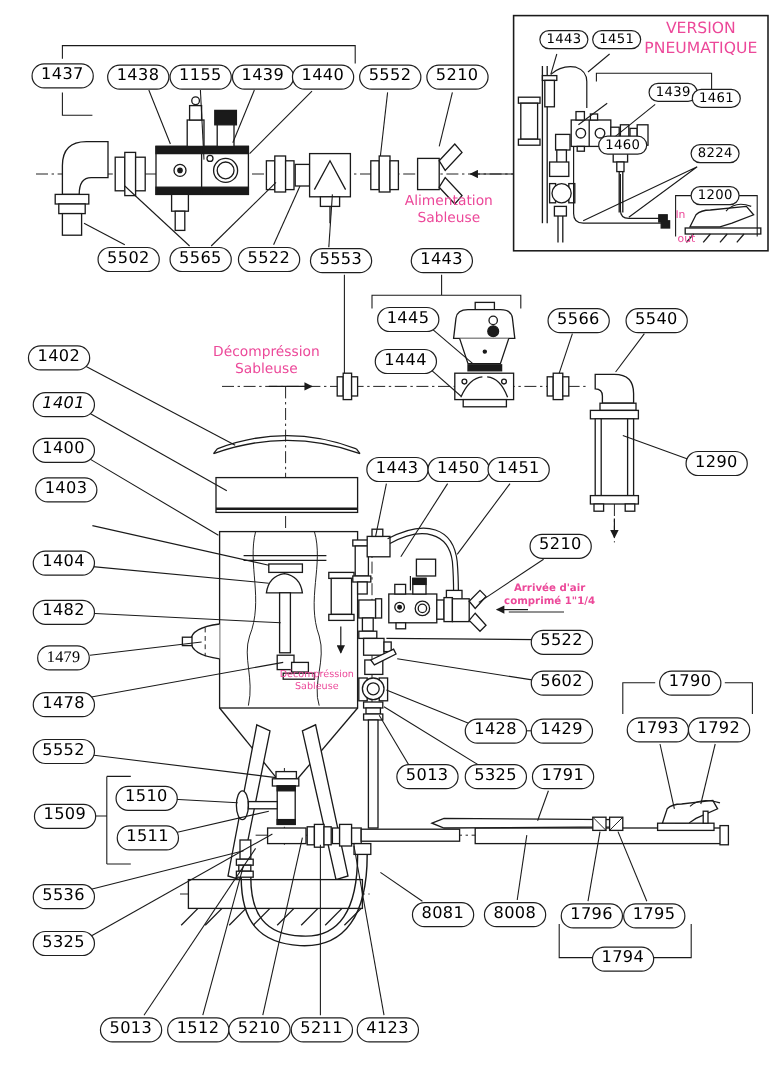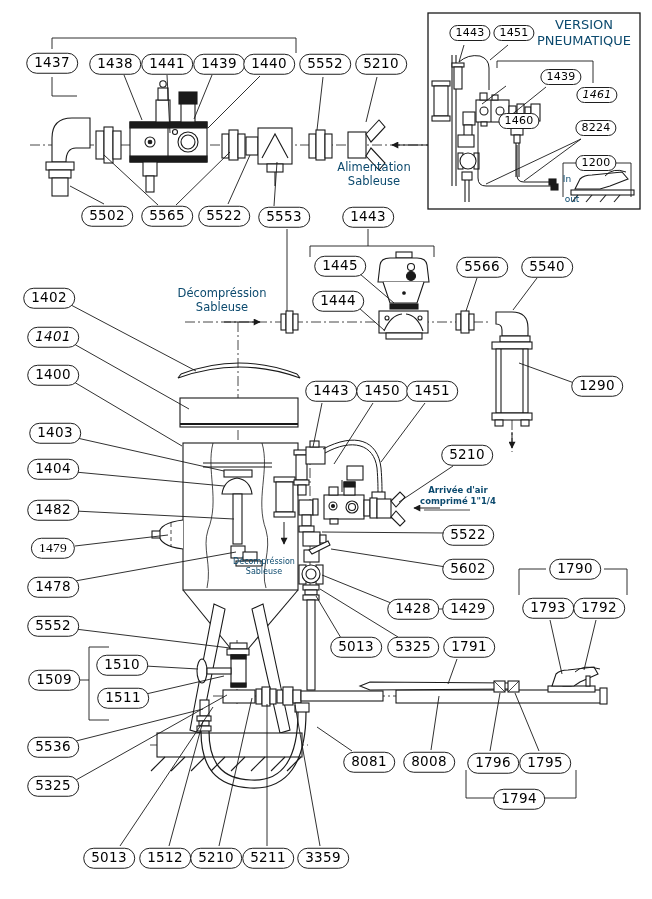--- a/index.html
+++ b/index.html
@@ -8,21 +8,21 @@
   #drawing{position:absolute;left:0;top:0;}
   .part-label{
     position:absolute;transform:translate(-50%,-50%);
     background:#fff;border:1.6px solid #1f1f1f;border-radius:14px;
     padding:2px 7px 3px;font-size:13.5px;line-height:1;color:#000;
     letter-spacing:.3px;white-space:nowrap;z-index:5;
   }
   .part-label.small{font-size:11px;padding:1px 5px 2px;border-width:1.4px;border-radius:10px;}
   .diagram-text{
     position:absolute;transform:translate(-50%,-50%);
-    color:#0c4a6e;text-align:center;white-space:pre-line;line-height:1.25;z-index:4;
+    color:#ec4899;text-align:center;white-space:pre-line;line-height:1.25;z-index:4;
   }
   .bold{font-weight:bold;}
 </style>
 </head>
 <body>
 
 <div id="stage">
 
 <svg id="drawing" width="652" height="899" viewBox="0 0 652 899">
   <defs>
@@ -409,46 +409,46 @@
     <path d="M169,846 L203,721"></path>
     <path d="M219,846 L252,698"></path>
     <path d="M267,846 L267,704"></path>
     <path d="M320,846 L295,705"></path>
   </g>
 </svg>
 
 <div id="labels-layer">
       <div class="part-label" style="left: 52px; top: 63px;">1437</div>
       <div class="part-label" style="left: 115px; top: 64px;">1438</div>
-      <div class="part-label" style="left: 167px; top: 64px;">1441</div>
+      <div class="part-label" style="left: 167px; top: 64px;">1155</div>
       <div class="part-label" style="left: 219px; top: 64px;">1439</div>
       <div class="part-label" style="left: 269px; top: 64px;">1440</div>
       <div class="part-label" style="left: 325px; top: 64px;">5552</div>
       <div class="part-label" style="left: 381px; top: 64px;">5210</div>
       <div class="part-label" style="left: 107px; top: 216px;">5502</div>
       <div class="part-label" style="left: 167px; top: 216px;">5565</div>
       <div class="part-label" style="left: 224px; top: 216px;">5522</div>
       <div class="part-label" style="left: 284px; top: 217px;">5553</div>
       <div class="part-label" style="left: 368px; top: 217px;">1443</div>
       <div class="part-label small" style="left: 470px; top: 33px;">1443</div>
       <div class="part-label small" style="left: 514px; top: 33px;">1451</div>
       <div class="part-label small" style="left: 519px; top: 77px; margin-top: 44px;">1460</div>
       <div class="part-label small" style="left: 561px; top: 77px;">1439</div>
-      <div class="part-label small" style="left: 597px; top: 95px; font-style: italic;">1461</div>
+      <div class="part-label small" style="left: 597px; top: 82px;">1461</div>
       <div class="part-label small" style="left: 596px; top: 128px;">8224</div>
       <div class="part-label small" style="left: 596px; top: 163px;">1200</div>
       <div class="part-label" style="left: 340px; top: 266px;">1445</div>
       <div class="part-label" style="left: 338px; top: 301px;">1444</div>
       <div class="part-label" style="left: 482px; top: 267px;">5566</div>
       <div class="part-label" style="left: 547px; top: 267px;">5540</div>
       <div class="part-label" style="left: 597px; top: 386px;">1290</div>
       <div class="part-label" style="left: 49px; top: 298px;">1402</div>
       <div class="part-label" style="left: 53px; top: 337px; font-style: italic;">1401</div>
       <div class="part-label" style="left: 53px; top: 375px;">1400</div>
-      <div class="part-label" style="left: 55px; top: 433px;">1403</div>
+      <div class="part-label" style="left: 55px; top: 408px;">1403</div>
       <div class="part-label" style="left: 53px; top: 469px;">1404</div>
       <div class="part-label" style="left: 53px; top: 510px;">1482</div>
       <div class="part-label" style="left: 53px; top: 548px; font-family: Liberation Serif, serif;">1479</div>
       <div class="part-label" style="left: 53px; top: 587px;">1478</div>
       <div class="part-label" style="left: 53px; top: 626px;">5552</div>
       <div class="part-label" style="left: 54px; top: 680px;">1509</div>
       <div class="part-label" style="left: 122px; top: 665px;">1510</div>
       <div class="part-label" style="left: 123px; top: 698px;">1511</div>
       <div class="part-label" style="left: 53px; top: 747px;">5536</div>
       <div class="part-label" style="left: 53px; top: 786px;">5325</div>
@@ -468,21 +468,21 @@
       <div class="part-label" style="left: 469px; top: 647px;">1791</div>
       <div class="part-label" style="left: 369px; top: 762px;">8081</div>
       <div class="part-label" style="left: 429px; top: 762px;">8008</div>
       <div class="part-label" style="left: 493px; top: 763px;">1796</div>
       <div class="part-label" style="left: 545px; top: 763px;">1795</div>
       <div class="part-label" style="left: 519px; top: 799px;">1794</div>
       <div class="part-label" style="left: 109px; top: 858px;">5013</div>
       <div class="part-label" style="left: 165px; top: 858px;">1512</div>
       <div class="part-label" style="left: 216px; top: 858px;">5210</div>
       <div class="part-label" style="left: 268px; top: 858px;">5211</div>
-      <div class="part-label" style="left: 323px; top: 858px;">3359</div>
+      <div class="part-label" style="left: 323px; top: 858px;">4123</div>
     </div>
 <div id="annotations-layer">
       <div class="diagram-text" style="left: 584px; top: 33px; font-size: 13px;">VERSION
 PNEUMATIQUE</div>
       <div class="diagram-text" style="left: 374px; top: 174px; font-size: 11.5px;">Alimentation
 Sableuse</div>
       <div class="diagram-text" style="left: 222px; top: 300px; font-size: 11.5px;">Décompréssion
 Sableuse</div>
       <div class="diagram-text" style="left: 264px; top: 567px; font-size: 8px;">Décompréssion
 Sableuse</div>

